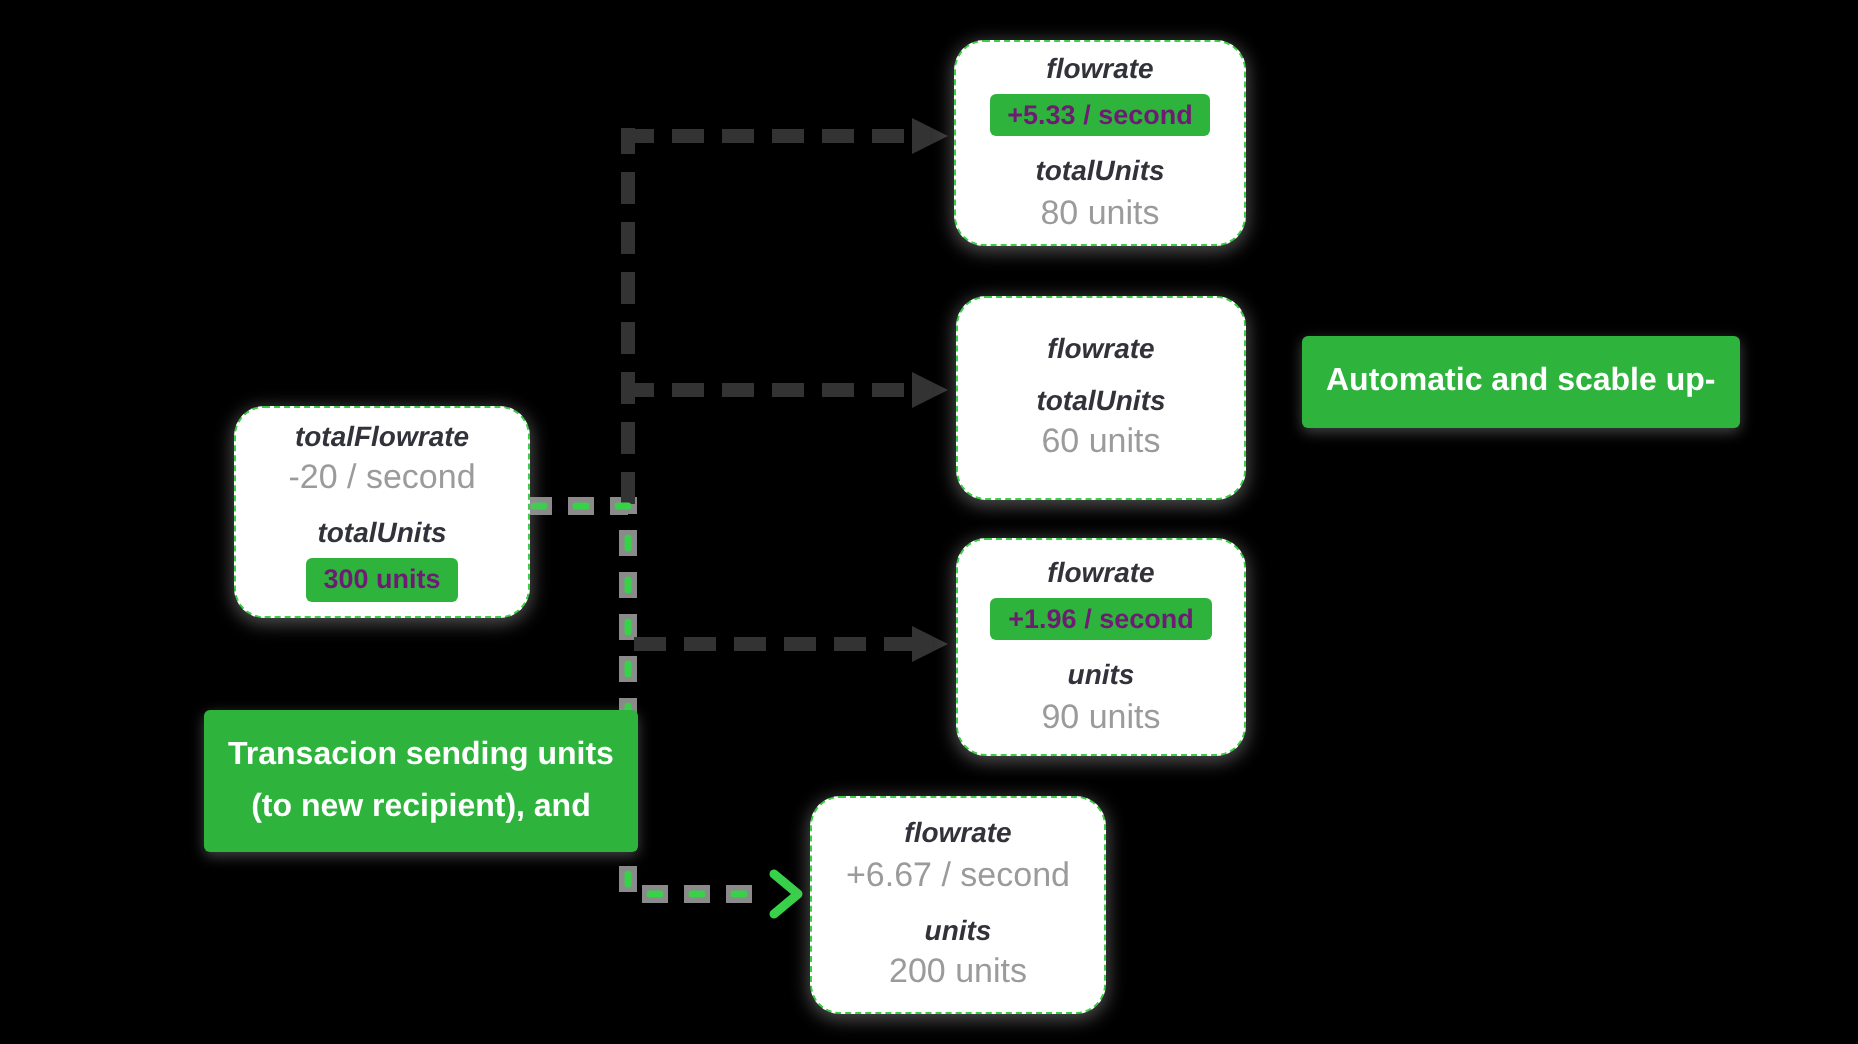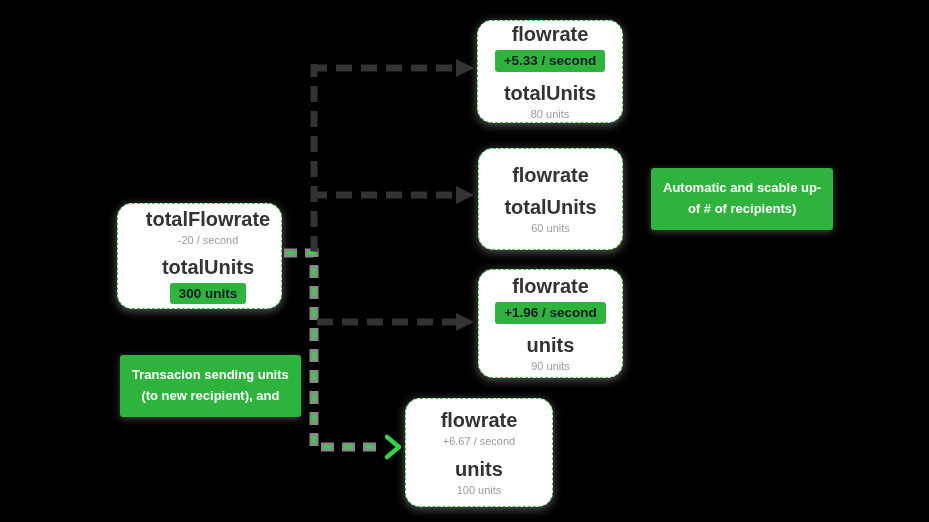--- a/index.html
+++ b/index.html
@@ -9,41 +9,41 @@
   }
   .wires{position:absolute;left:0;top:0;}
   
   .card{
     position:absolute;background:#ffffff;
     border:1.5px dashed #3ecf4a;border-radius:15px;
     box-shadow:0 2px 9px 1px rgba(155,155,155,.5);
     display:flex;flex-direction:column;align-items:center;justify-content:center;
     text-align:center;
   }
-  .card .lbl{font-weight:bold;color:#32323a;font-size:20px;line-height:1.1;}
-  .card .val{color:#9b9b9b;font-size:11px;margin-top:4px;line-height:1.1;}
+  .card .lbl{font-weight:bold;color:#32323a;font-size:14px;line-height:1.1;font-style:italic;}
+  .card .val{color:#9b9b9b;font-size:17px;margin-top:4px;line-height:1.1;}
   .card .chip{
-    background:#2eb43d;color:#0f172a;font-weight:bold;font-size:13.5px;
+    background:#2eb43d;color:#701a75;font-weight:bold;font-size:13.5px;
     padding:3px 9px;border-radius:3px;margin-top:5px;display:inline-block;line-height:1.15;
   }
   .card .gap{margin-top:10px;}
-  .card-sender{left:117px;top:203px;width:146px;height:104px;padding-left:17px;}
+  .card-sender{left:117px;top:203px;width:146px;height:104px;}
   .card-r1{left:477px;top:20px;width:144px;height:101px;}
   .card-r2{left:478px;top:148px;width:143px;height:100px;}
   .card-r3{left:478px;top:269px;width:143px;height:107px;}
   .card-r4{left:405px;top:398px;width:146px;height:107px;}
   
   .note{
     position:absolute;background:#2eb43d;color:#ffffff;border-radius:3px;
-    padding:10px 12px;text-align:center;font-size:13px;font-weight:bold;
+    padding:10px 12px;text-align:center;font-size:16px;font-weight:bold;
     line-height:1.6;box-shadow:0 2px 7px rgba(150,150,150,.45);
   }
   .note > span{display:block;white-space:nowrap;}
   .note-right{left:651px;top:168px;}
-  .note-left{left:120px;top:355px;}
+  .note-left{left:102px;top:355px;}
 </style>
 </head>
 <body>
 
 <div class="stage">
 
   <svg class="wires" width="929" height="522" viewBox="0 0 929 522">
 
     <path d="M263 253 H314 V447 H382" fill="none" stroke="#8a8a8a" stroke-width="9" stroke-dasharray="13 8"></path>
 
@@ -83,26 +83,25 @@
     <span class="lbl">flowrate</span>
     <span class="chip">+1.96 / second</span>
     <span class="lbl gap">units</span>
     <span class="val">90 units</span>
   </div>
 
   <div class="card card-r4">
     <span class="lbl">flowrate</span>
     <span class="val">+6.67 / second</span>
     <span class="lbl gap">units</span>
-    <span class="val">100 units</span>
+    <span class="val">200 units</span>
   </div>
 
   <div class="note note-right">
     <span>Automatic and scable up-</span>
-    <span>of # of recipients)</span>
   </div>
 
   <div class="note note-left">
     <span>Transacion sending units</span>
     <span>(to new recipient), and</span>
   </div>
 
 </div>
 
 </body></html>

